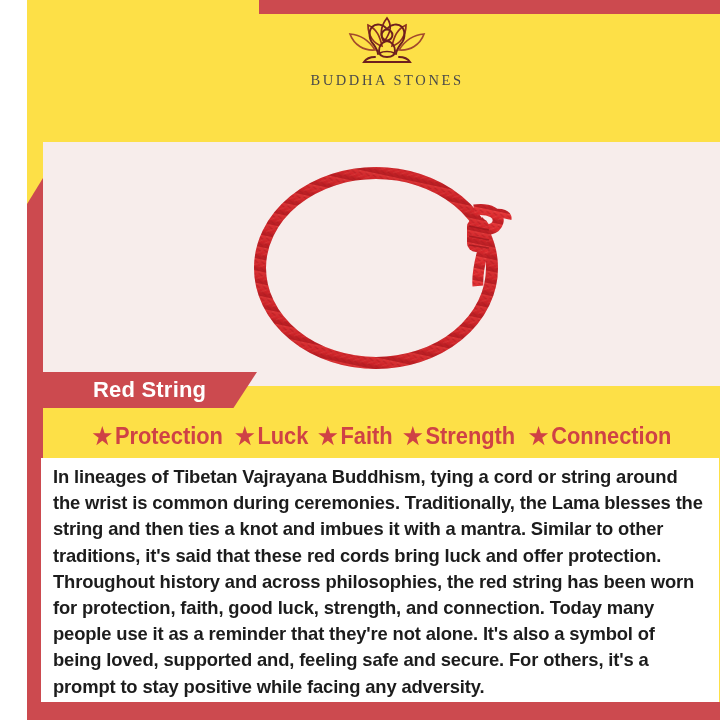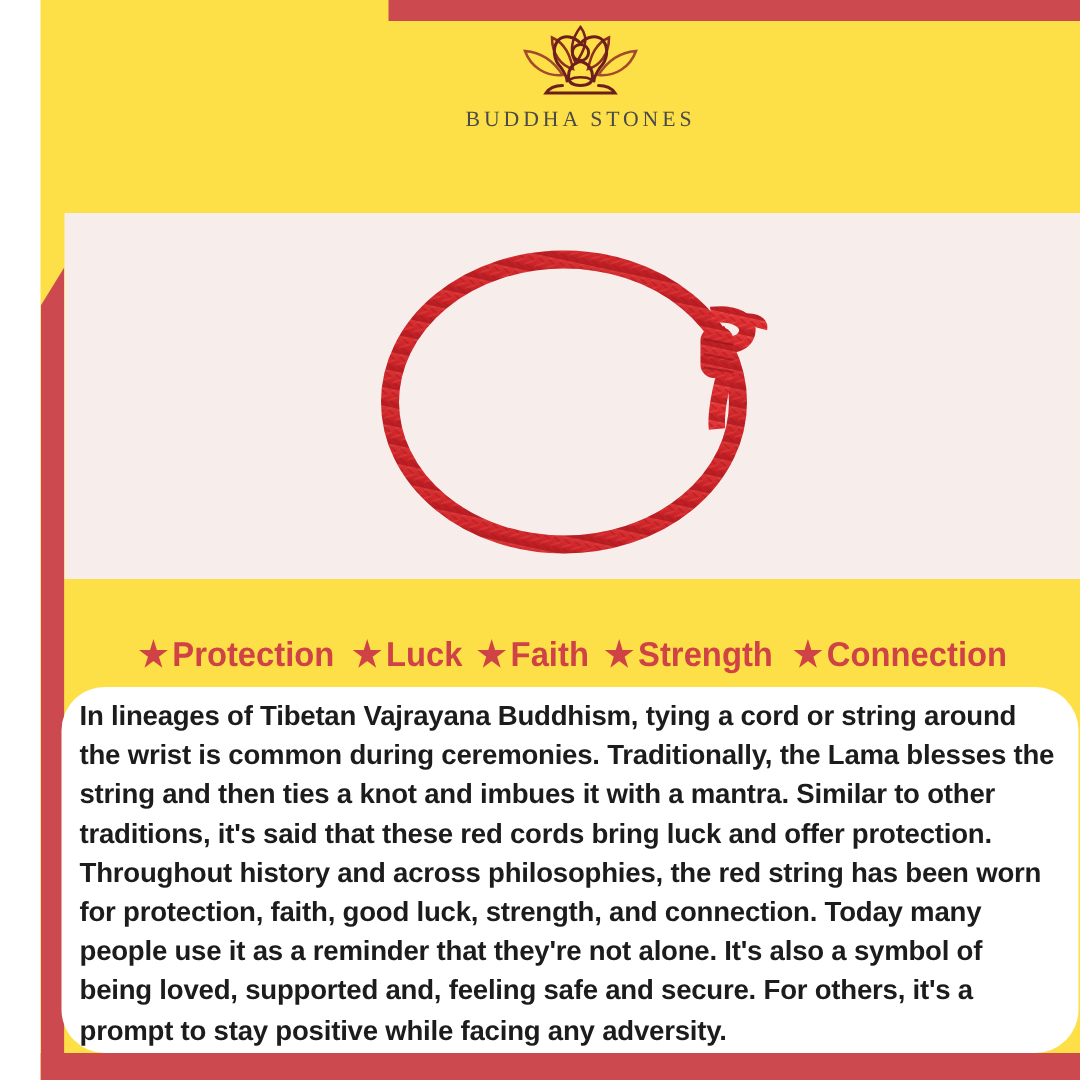--- a/index.html
+++ b/index.html
@@ -165,21 +165,20 @@
   
   .text-panel {
     position: absolute;
     left: 14px;
     top: 458px;
     width: 678px;
     height: 244px;
     background: #ffffff;
     box-sizing: border-box;
     padding: 6px 16px 0 12px;
-    border-radius: 29px;
   }
   .body-copy {
     margin: 0;
     font-size: 18.4px;
     font-weight: bold;
     line-height: 26.2px;
     color: #1c1c1c;
     letter-spacing: -0.15px;
   }
 </style>
@@ -237,20 +236,23 @@
       <path d="M232 62 C238 72,239 84,236 96 C233 108,231 118,232 128" fill="none" stroke="url(#braid)" stroke-width="11"></path>
 
       <rect x="221" y="60" width="22" height="34" rx="9" fill="url(#braid)"></rect>
       <rect x="221" y="60" width="22" height="34" rx="9" fill="#b01d23" opacity="0.15"></rect>
       <path d="M223 68 L243 72 M223 78 L243 82 M223 87 L243 90" stroke="#8f141a" stroke-width="1.3" opacity="0.6"></path>
 
       <path d="M246 56 C256 54,262 57,261 61" fill="none" stroke="url(#braid)" stroke-width="9"></path>
     </svg>
   </div>
 
+  <div class="ribbon">
+    <span class="ribbon-text">Red String</span>
+  </div>
 
   <div class="features">
     <span class="feature">
       <span class="star">★</span>
       <span>Protection</span>
     </span>
     <span class="feature">
       <span class="star">★</span>
       <span>Luck</span>
     </span>

